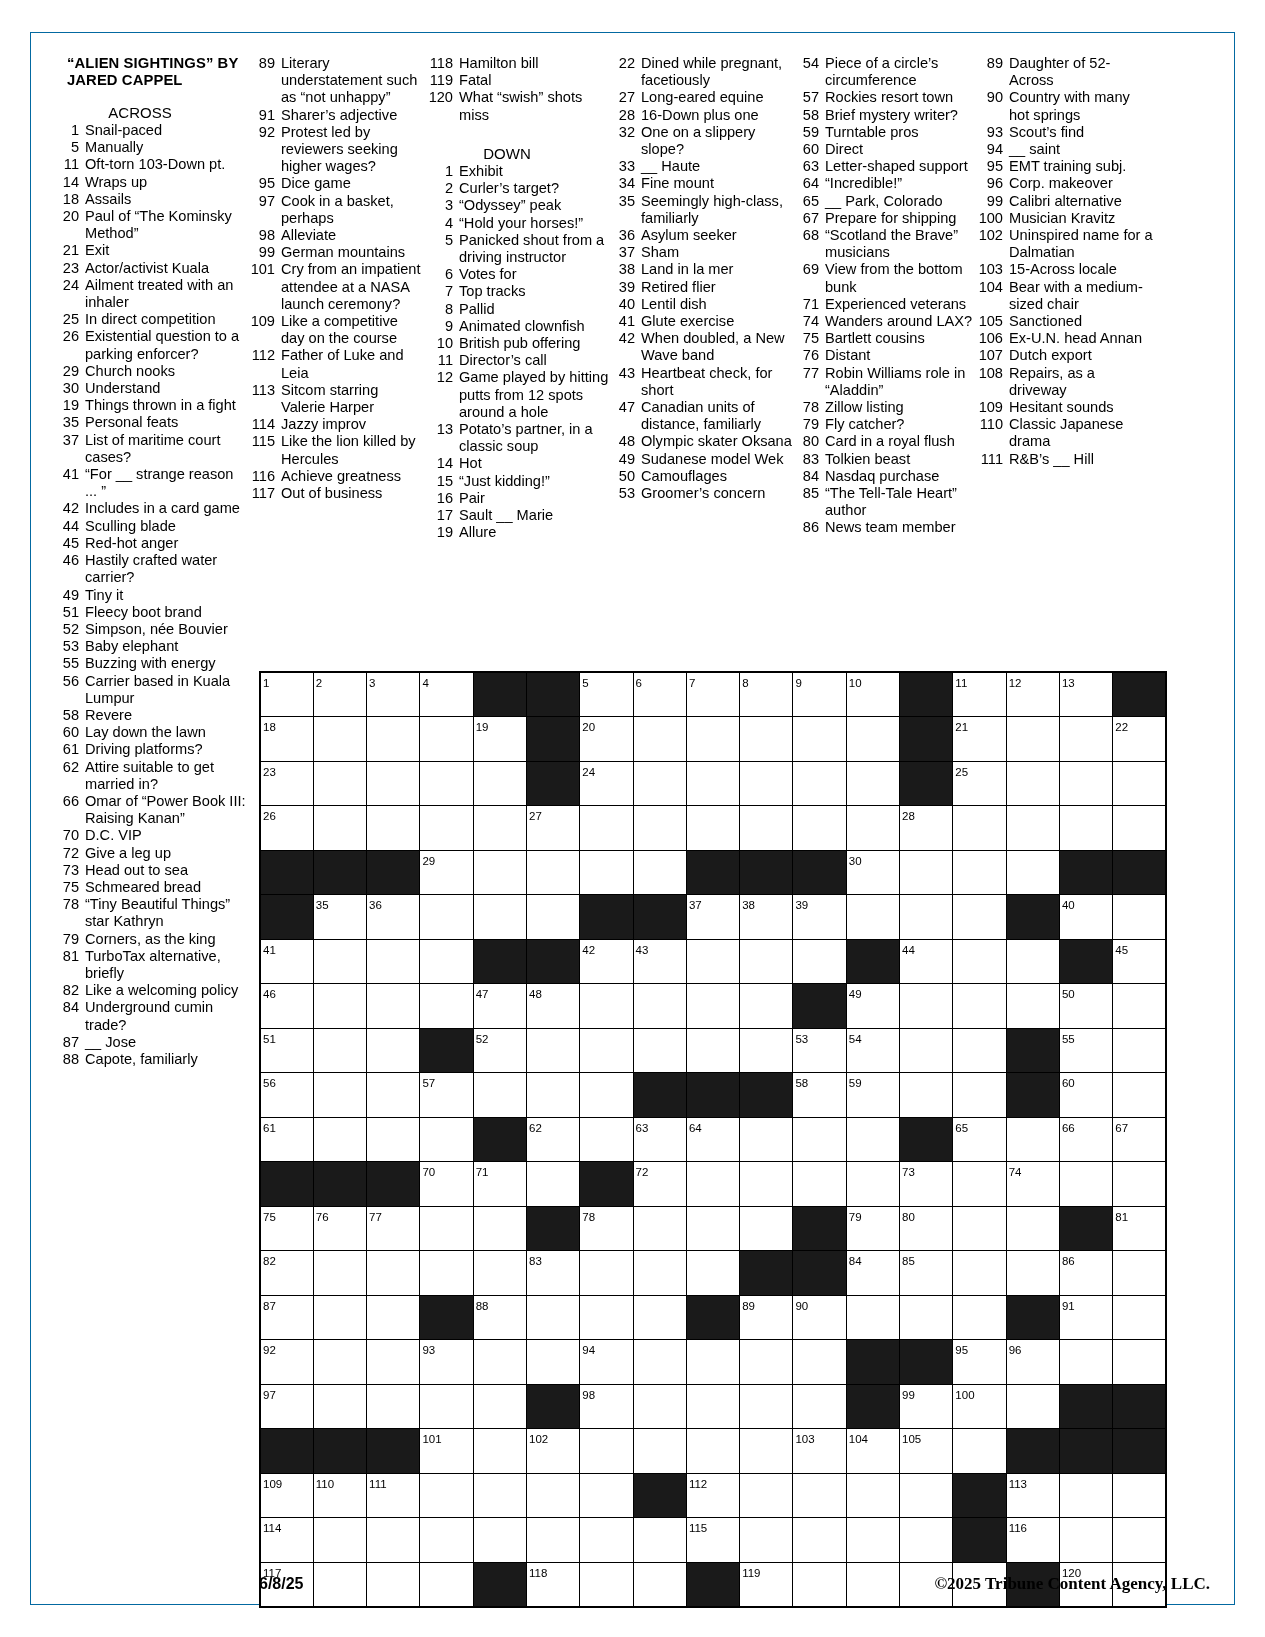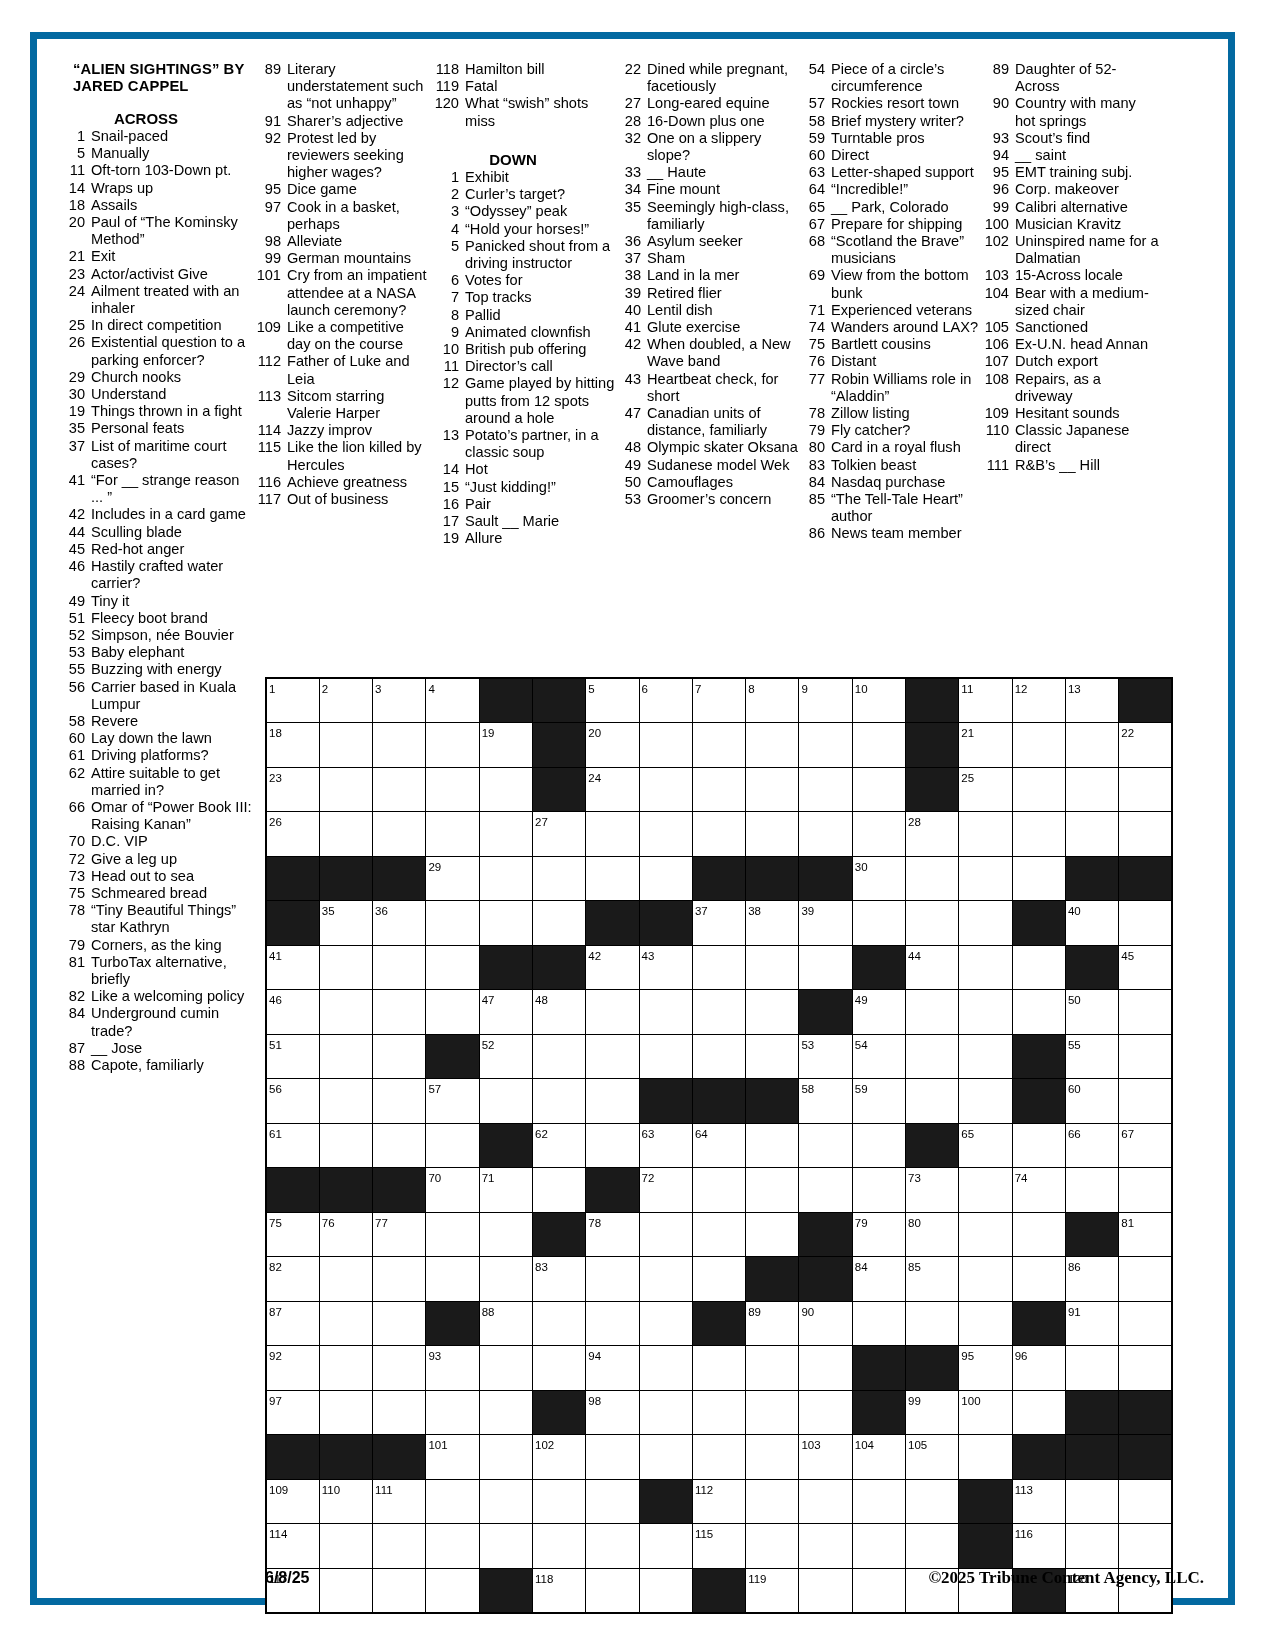--- a/index.html
+++ b/index.html
@@ -10,21 +10,21 @@
     color: #000;
   }
   .page {
     width: 1265px;
     height: 1637px;
     position: relative;
     background: #fff;
     padding: 32px 30px;
   }
   .frame {
-    border: 7px solid #0369a1;
+    border: 1px solid #0369a1;
     width: 100%;
     height: 100%;
     padding: 22px 24px 12px 24px;
     position: relative;
   }
   
   .clue-area {
     display: flex;
     gap: 0px;
     align-items: flex-start;
@@ -42,21 +42,21 @@
 
   .puzzle-title {
     font-weight: bold;
     font-size: 14.8px;
     line-height: 17.4px;
     letter-spacing: 0.1px;
     margin-bottom: 14px;
     padding-left: 12px;
   }
   .section-head {
-    font-weight: bold;
+    font-weight: normal;
     font-size: 15px;
     text-align: center;
     padding-right: 22px;
     margin-bottom: 1px;
   }
   .down-head { margin-top: 21px; }
   .clue {
     display: flex;
     margin-bottom: 0px;
   }
@@ -155,21 +155,21 @@
             <div class="clue">
               <div class="num">20</div>
               <div class="txt">Paul of “The Kominsky Method”</div>
             </div>
             <div class="clue">
               <div class="num">21</div>
               <div class="txt">Exit</div>
             </div>
             <div class="clue">
               <div class="num">23</div>
-              <div class="txt">Actor/activist Give</div>
+              <div class="txt">Actor/activist Kuala</div>
             </div>
             <div class="clue">
               <div class="num">24</div>
               <div class="txt">Ailment treated with an inhaler</div>
             </div>
             <div class="clue">
               <div class="num">25</div>
               <div class="txt">In direct competition</div>
             </div>
             <div class="clue">
@@ -707,21 +707,21 @@
             <div class="clue">
               <div class="num">108</div>
               <div class="txt">Repairs, as a driveway</div>
             </div>
             <div class="clue">
               <div class="num">109</div>
               <div class="txt">Hesitant sounds</div>
             </div>
             <div class="clue">
               <div class="num">110</div>
-              <div class="txt">Classic Japanese direct</div>
+              <div class="txt">Classic Japanese drama</div>
             </div>
             <div class="clue">
               <div class="num">111</div>
               <div class="txt">R&amp;B’s __ Hill</div>
             </div>
           </div>
       </div>
 
     </div>
 

